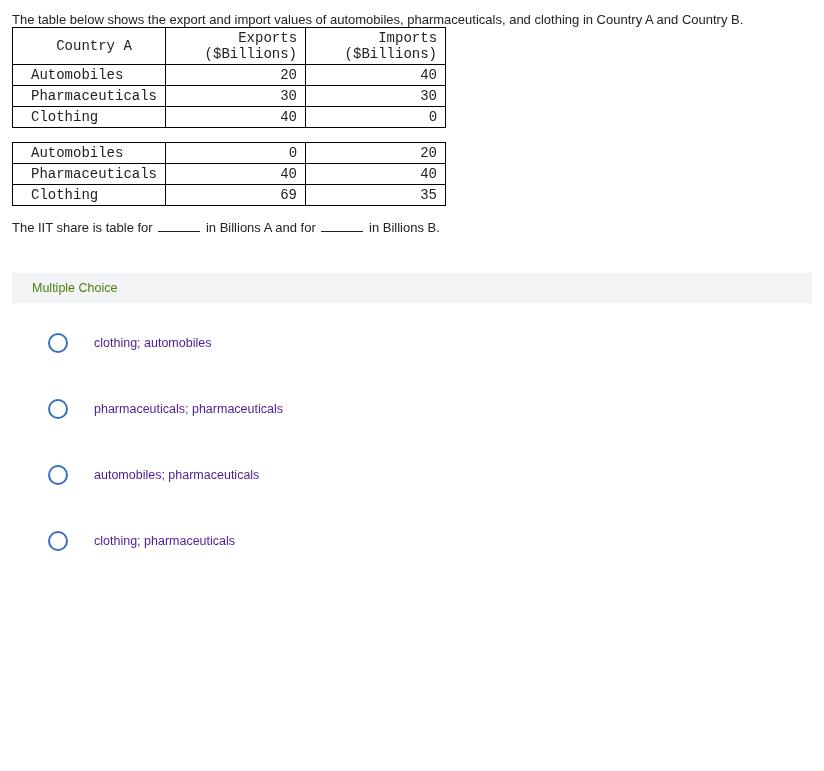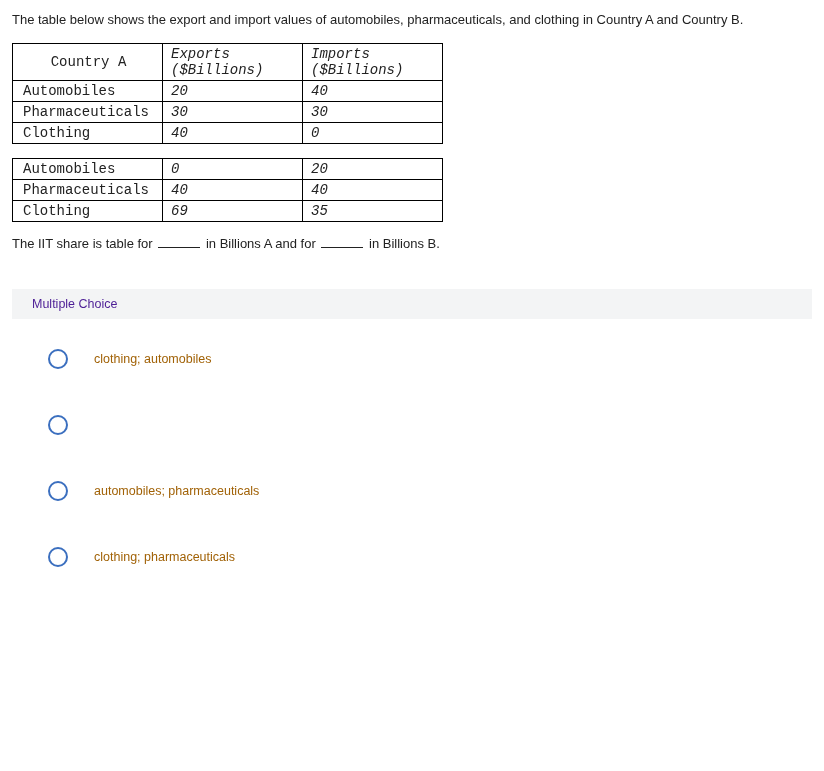--- a/index.html
+++ b/index.html
@@ -6,72 +6,72 @@
   body {
     margin: 0;
     padding: 12px;
     font-family: Arial, Helvetica, sans-serif;
     font-size: 13px;
     color: #222;
     background: #fff;
     width: 824px;
   }
   .intro {
-    margin-bottom: 16px;
+    margin-bottom: 0;
   }
   table.data {
     border-collapse: collapse;
     margin-bottom: 14px;
     font-family: "Courier New", Courier, monospace;
     font-size: 14px;
   }
   table.data td, table.data th {
     border: 1px solid #000;
     padding: 2px 8px;
     font-weight: normal;
     background: #fff;
   }
-  table.data .label-col { width: 150px; text-align: left; padding-left: 10px; }
-  table.data .num-col { width: 140px; text-align: left; font-style: italic; }
+  table.data .label-col { width: 150px; text-align: left; padding-left: 18px; }
+  table.data .num-col { width: 140px; text-align: right; }
   table.data .header-label { text-align: center; }
   .question-line {
     margin-top: 4px;
     margin-bottom: 38px;
   }
   .blank {
     display: inline-block;
     border-bottom: 1px solid #222;
     width: 42px;
     vertical-align: baseline;
     margin: 0 2px;
   }
   .mc-heading {
     background: #f3f4f5;
     padding: 8px 20px;
     font-size: 12.5px;
-    color: #4c1d95;
+    color: #4d7c0f;
     margin-bottom: 30px;
   }
   .option {
     display: flex;
     align-items: center;
     padding: 0 36px;
     margin-bottom: 46px;
   }
   .radio-outer {
     width: 20px;
     height: 20px;
     border: 2px solid #3b6fbf;
     border-radius: 50%;
     margin-right: 26px;
     flex-shrink: 0;
   }
   .option-label {
     font-size: 12.5px;
-    color: #a16207;
+    color: #4c1d95;
   }
 </style>
 </head>
 <body>
 
 <div class="intro">The table below shows the export and import values of automobiles, pharmaceuticals, and clothing in Country A and Country B.</div>
 
 <table class="data">
   <tbody>
       <tr>
@@ -130,20 +130,21 @@
 </div>
 
 <div class="mc-heading">Multiple Choice</div>
 
 <div class="option">
   <div class="radio-outer"></div>
   <div class="option-label">clothing; automobiles</div>
 </div>
 <div class="option">
   <div class="radio-outer"></div>
+  <div class="option-label">pharmaceuticals; pharmaceuticals</div>
 </div>
 <div class="option">
   <div class="radio-outer"></div>
   <div class="option-label">automobiles; pharmaceuticals</div>
 </div>
 <div class="option">
   <div class="radio-outer"></div>
   <div class="option-label">clothing; pharmaceuticals</div>
 </div>
 

